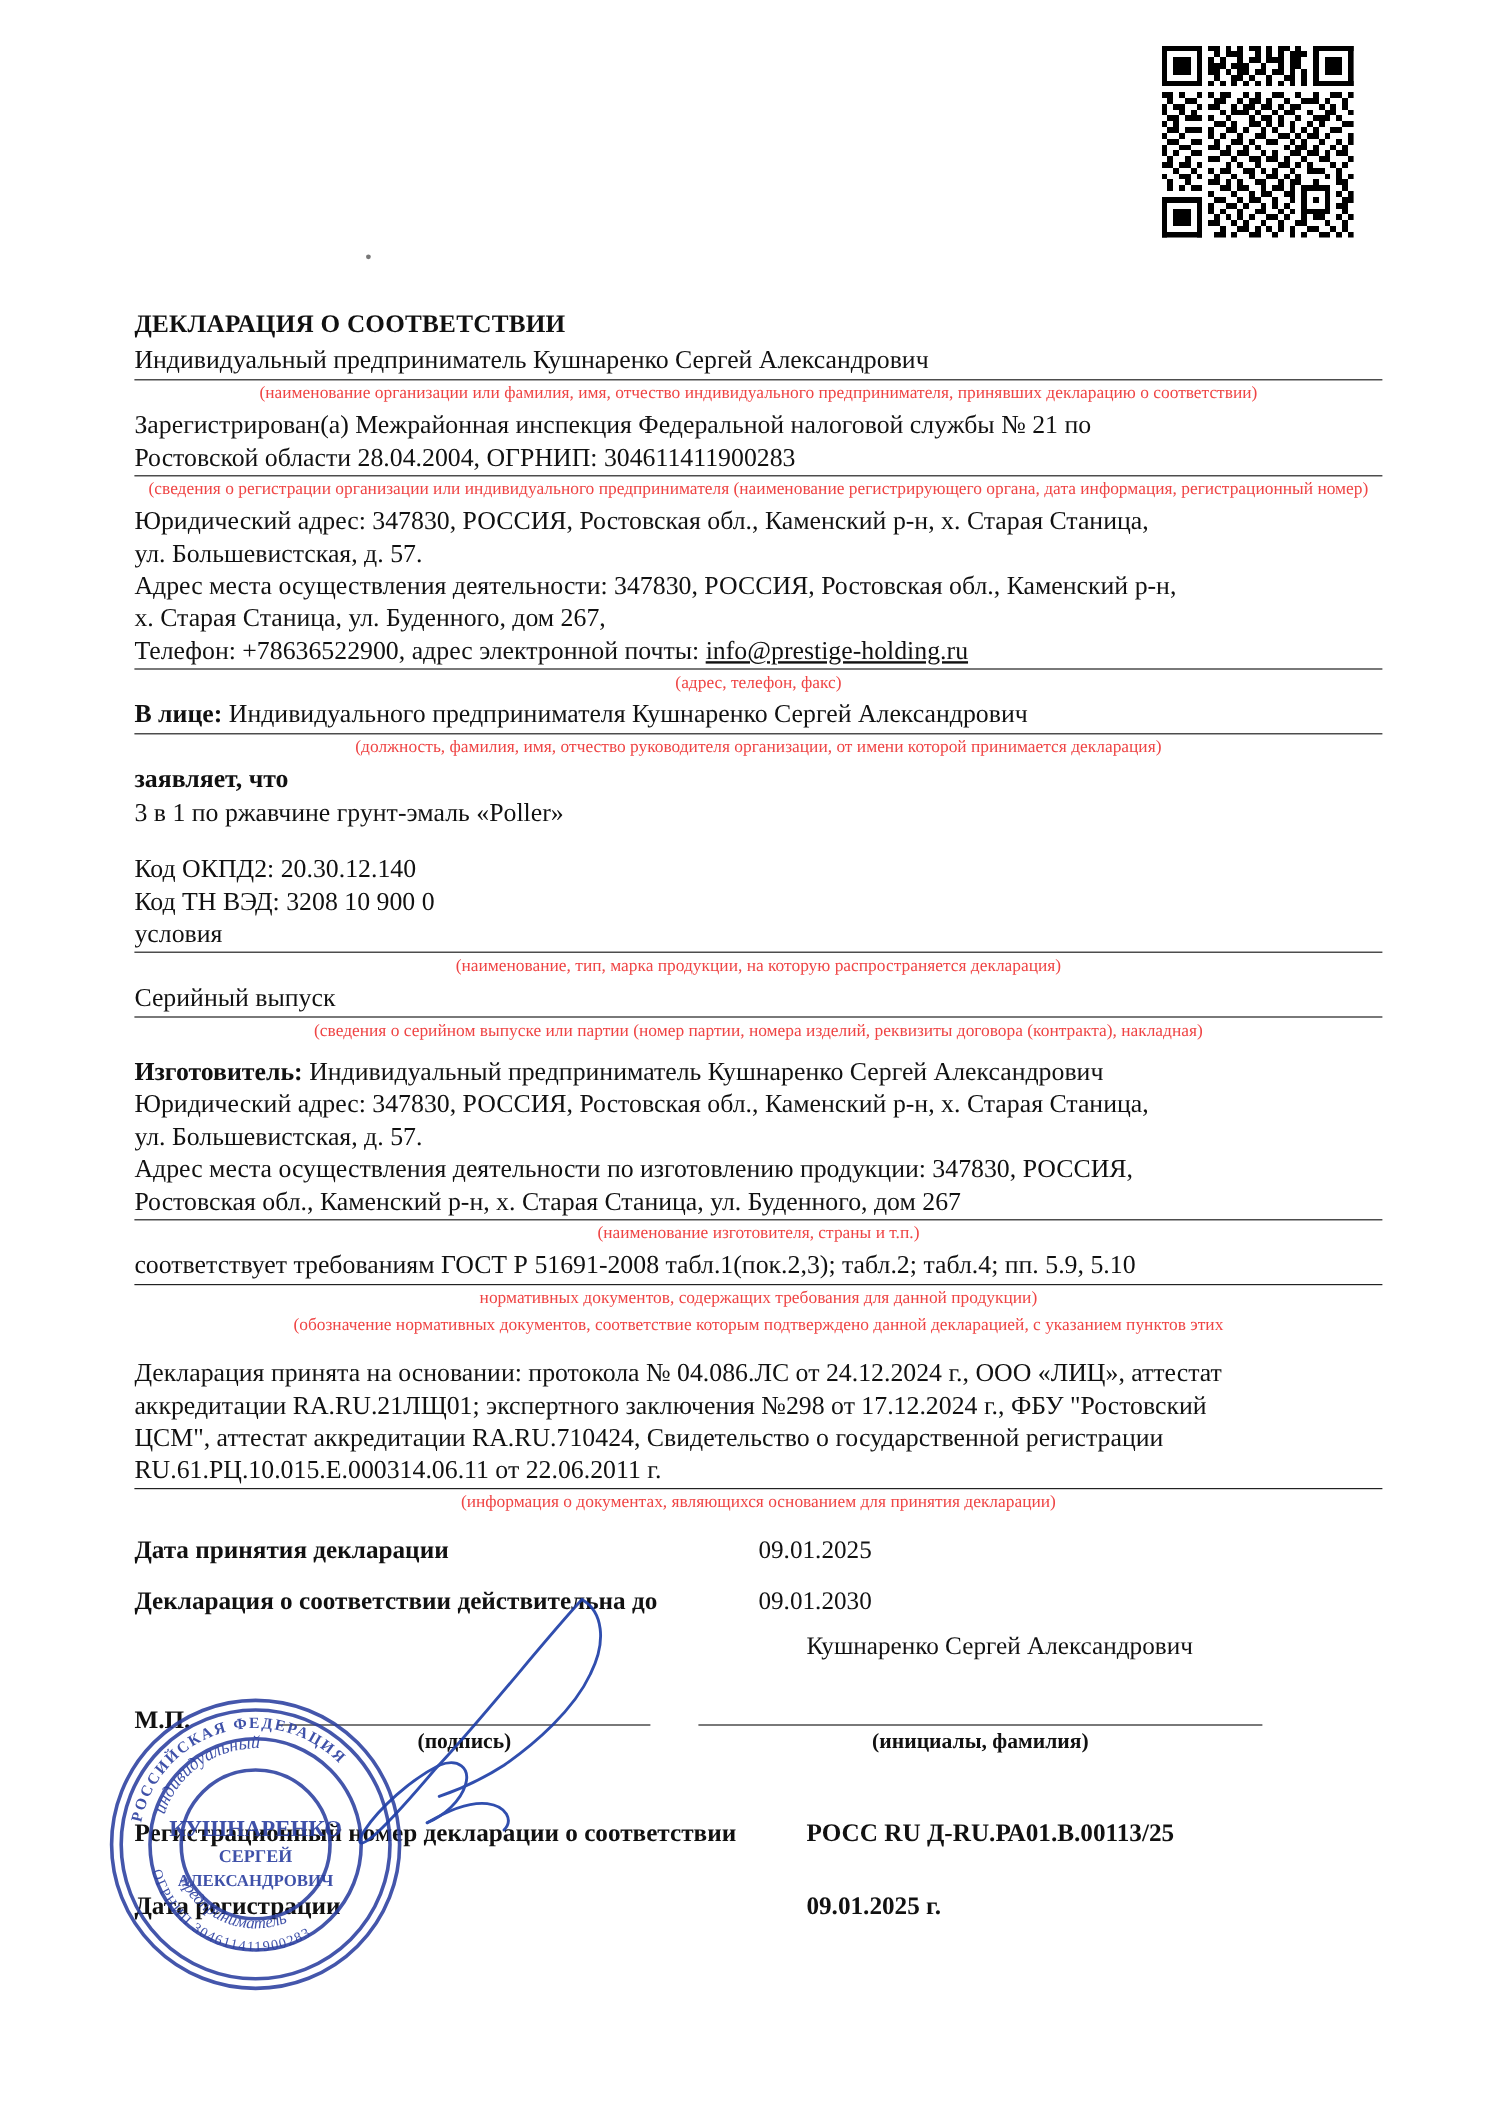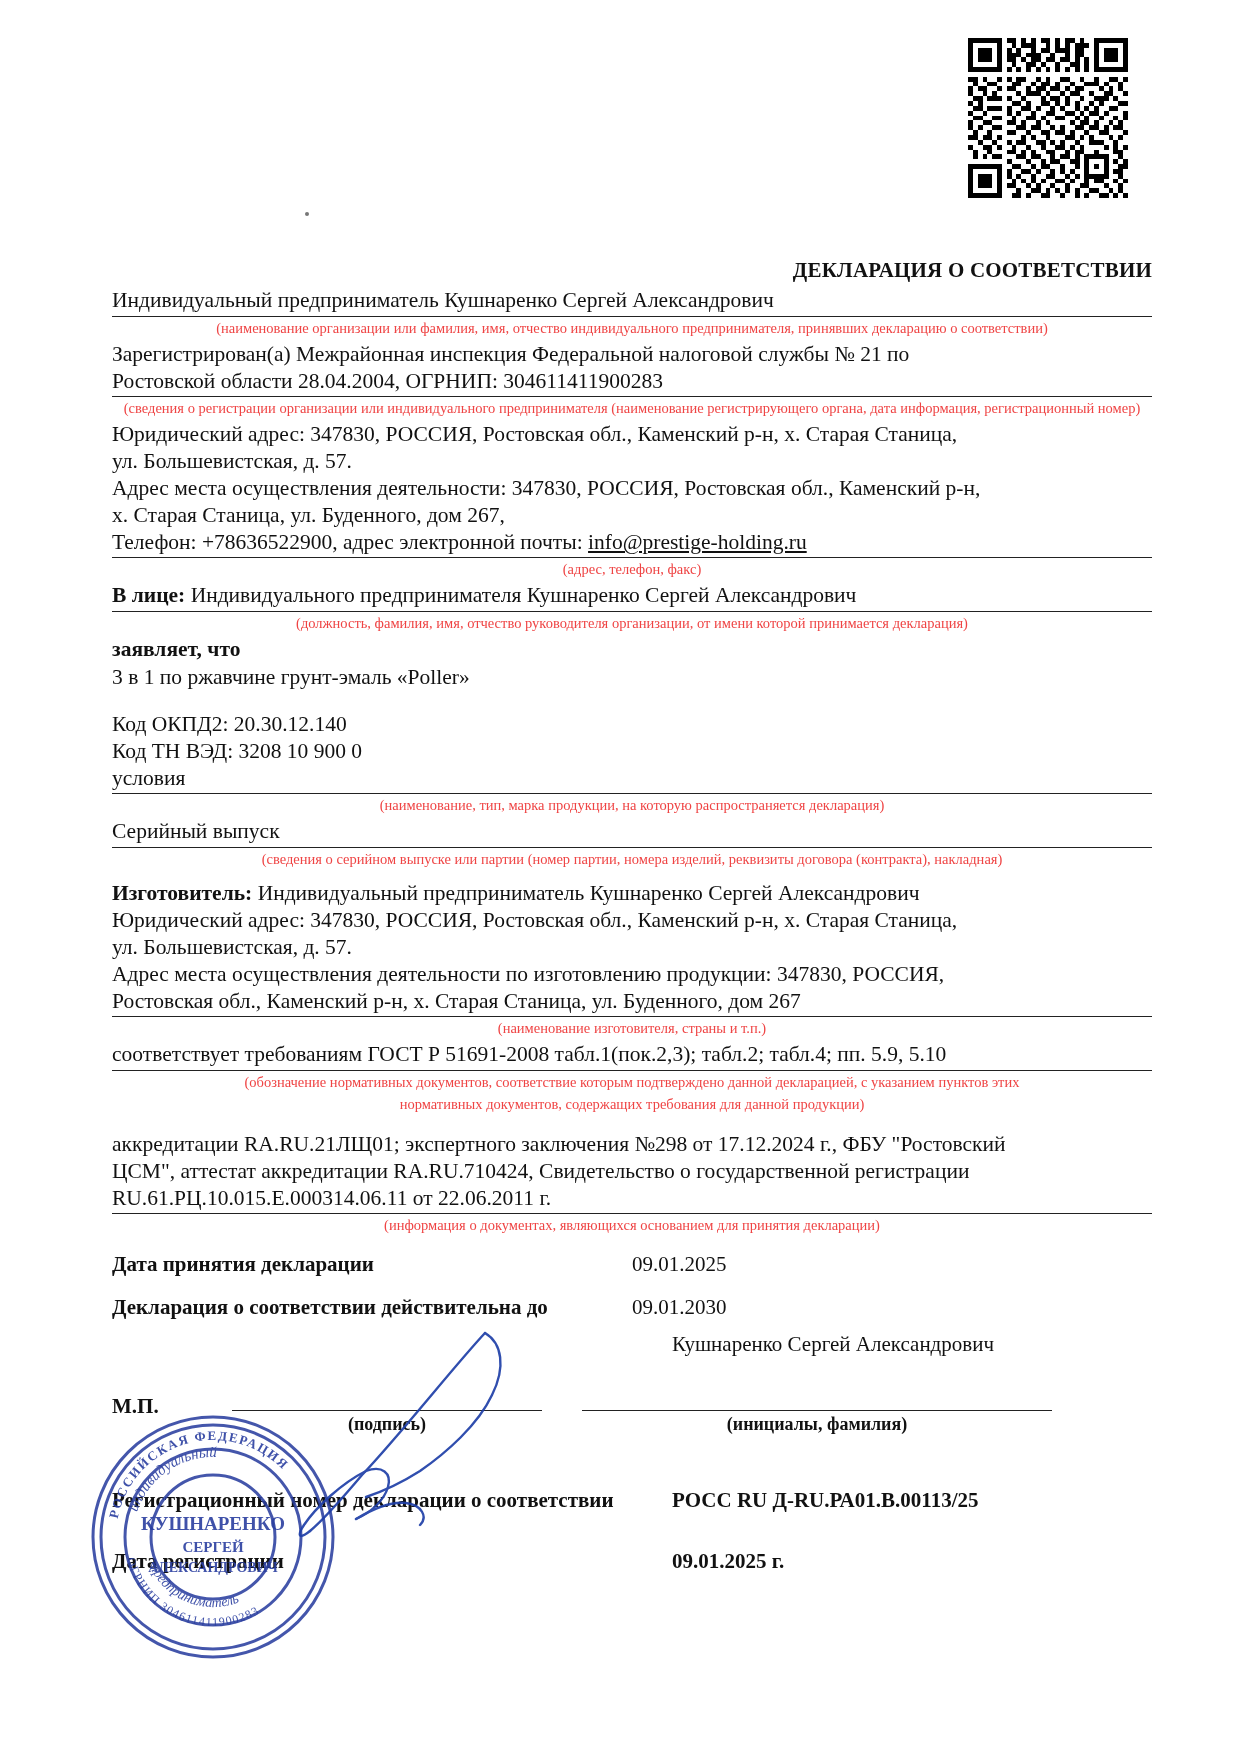--- a/index.html
+++ b/index.html
@@ -32,21 +32,21 @@
   .qr-wrap svg { display: block; }
 
   
   .doc {
     position: absolute;
     left: 112px;
     top: 258px;
     width: 1040px;
   }
   .title {
-    text-align: right;
+    text-align: left;
     font-weight: bold;
     font-size: 21px;
     letter-spacing: .2px;
     margin-bottom: 4px;
   }
   .line {
     font-size: 21.5px;
     line-height: 1.28;
   }
   .ul-full {
@@ -534,24 +534,25 @@
 
     <div class="spacer-8"></div>
     <div class="line tight"><span class="b">Изготовитель:</span> <span>Индивидуальный предприниматель Кушнаренко Сергей Александрович</span></div>
     <div class="line tight">Юридический адрес: 347830, РОССИЯ, Ростовская обл., Каменский р-н, х. Старая Станица,</div>
     <div class="line tight">ул. Большевистская, д. 57.</div>
     <div class="line tight">Адрес места осуществления деятельности по изготовлению продукции: 347830, РОССИЯ,</div>
     <div class="line tight ul-full">Ростовская обл., Каменский р-н, х. Старая Станица, ул. Буденного, дом 267</div>
     <div class="caption">(наименование изготовителя, страны и т.п.)</div>
 
     <div class="line ul-full">соответствует требованиям ГОСТ Р 51691-2008 табл.1(пок.2,3); табл.2; табл.4; пп. 5.9, 5.10</div>
+    <div class="caption">нормативных документов, содержащих требования для данной продукции)</div>
     <div class="caption">(обозначение нормативных документов, соответствие которым подтверждено данной декларацией, с указанием пунктов этих</div>
-    <div class="caption">нормативных документов, содержащих требования для данной продукции)</div>
 
     <div class="spacer-14"></div>
+    <div class="line tight justify">Декларация принята на основании: протокола № 04.086.ЛС от 24.12.2024 г., ООО «ЛИЦ», аттестат</div>
     <div class="line tight justify">аккредитации RA.RU.21ЛЩ01; экспертного заключения №298 от 17.12.2024 г., ФБУ "Ростовский</div>
     <div class="line tight justify">ЦСМ", аттестат аккредитации RA.RU.710424, Свидетельство о государственной регистрации</div>
     <div class="line tight ul-full">RU.61.РЦ.10.015.Е.000314.06.11 от 22.06.2011 г.</div>
     <div class="caption">(информация о документах, являющихся основанием для принятия декларации)</div>
 
     <div class="row">
       <div class="label">Дата принятия декларации</div>
       <div class="value">09.01.2025</div>
     </div>
 

